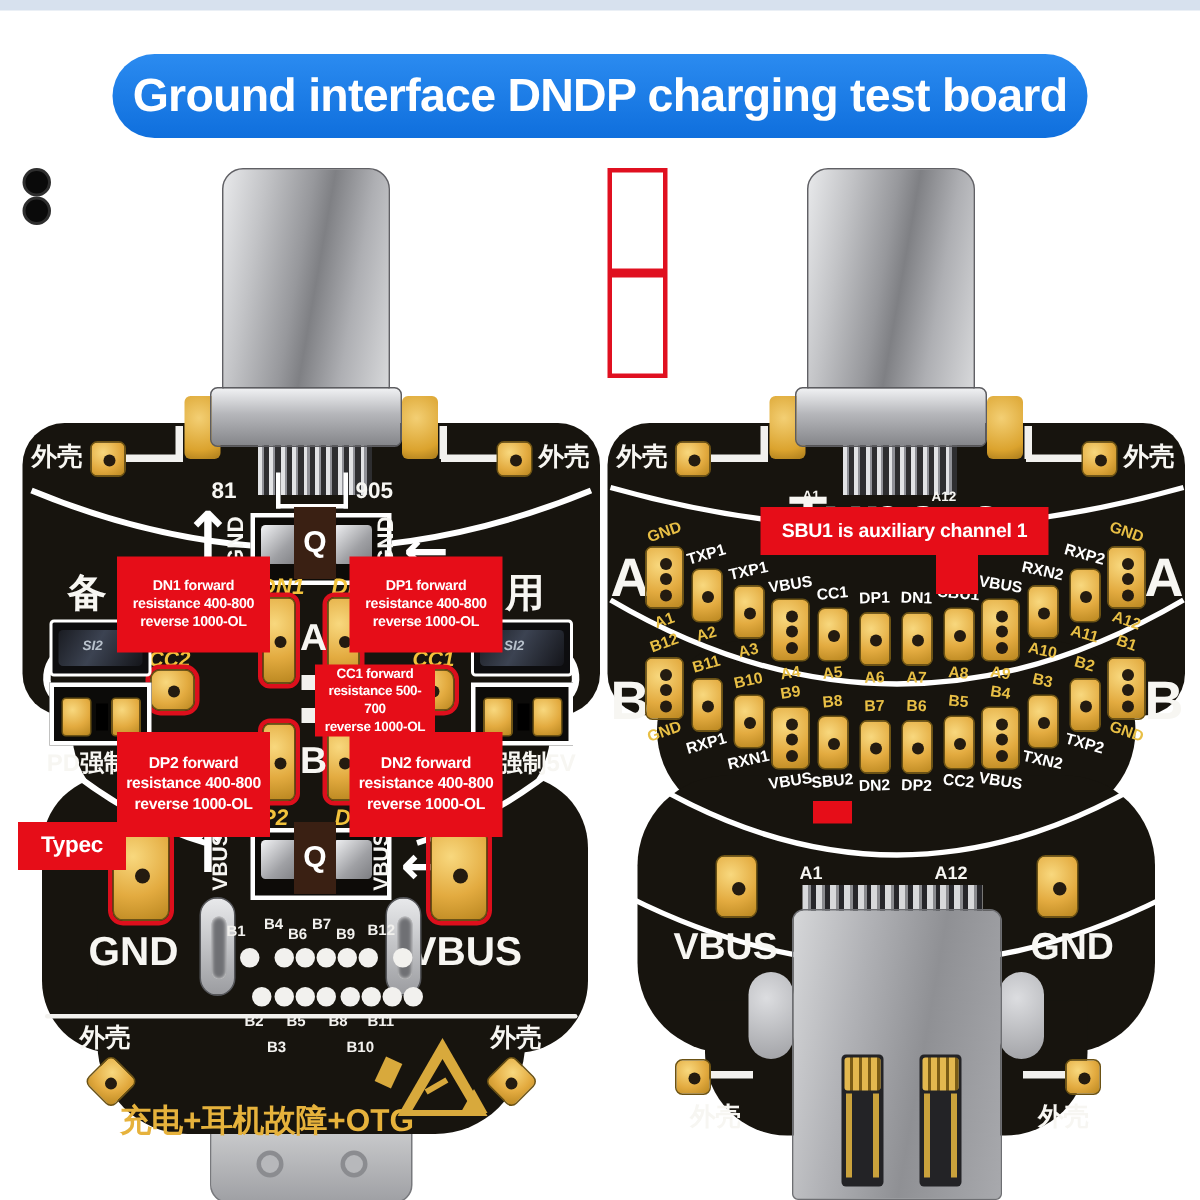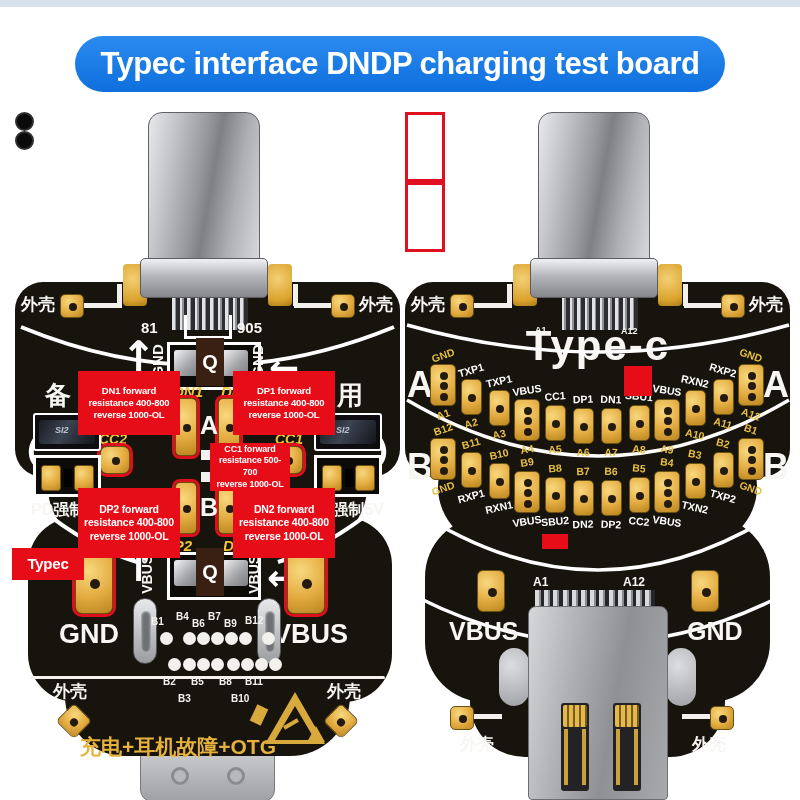--- a/index.html
+++ b/index.html
@@ -31,21 +31,21 @@
 </head>
 <body>
 
 <div id="stage">
 
   <div class="abs" style="left:0;top:105;width:800px;height:7px;background:#d7e1ee;"></div>
 
   <div class="abs" style="left:75px;top:36px;width:650px;height:56px;border-radius:28px;
               background:linear-gradient(180deg,#2b8bf0,#0f6fdd);z-index:30;"></div>
   <div class="abs silk" style="left:85px;top:36px;width:630px;height:56px;line-height:56px;text-align:center;
-              font-size:31px;font-weight:800;letter-spacing:-0.5px;z-index:31;color:#fff;">Typec interface DNDP charging test board</div>
+              font-size:31px;font-weight:800;letter-spacing:-0.5px;z-index:31;color:#fff;">Ground interface DNDP charging test board</div>
 
   <div class="abs" id="left-board" style="left:15px;top:112px;width:385px;height:688px;">
 
     <div class="abs" style="left:125px;top:642px;width:135px;height:48px;z-index:0;border:1px solid #77787c;
                 background:linear-gradient(180deg,#c8c9cb,#9fa0a4);border-radius:0 0 12px 12px;">
       <div class="abs" style="left:30px;top:12px;width:18px;height:18px;border-radius:50%;border:3px solid #8b8c90;background:#b7b8bb;"></div>
       <div class="abs" style="left:86px;top:12px;width:18px;height:18px;border-radius:50%;border:3px solid #8b8c90;background:#b7b8bb;"></div>
     </div>
 
     <div class="slice" style="left:0;top:170px;width:385px;height:195px;border-radius:28px;"></div>
@@ -472,16 +472,17 @@
   <div class="redbox" style="left:210px;top:443px;width:76px;height:46px;font-size:9px;">CC1 forward
 resistance 500-700
 reverse 1000-OL</div>
   <div class="redbox" style="left:78px;top:488px;width:98px;height:68px;font-size:10.5px;">DP2 forward
 resistance 400-800
 reverse 1000-OL</div>
   <div class="redbox" style="left:233px;top:488px;width:98px;height:68px;font-size:10.5px;">DN2 forward
 resistance 400-800
 reverse 1000-OL</div>
   <div class="redbox" style="left:12px;top:548px;width:68px;height:30px;font-size:15px;">Typec</div>
+  <div class="redbox" actable="false" style="left:507px;top:338px;width:188px;height:30px;font-size:13px;">SBU1 is auxiliary channel 1</div>
   <div class="abs" style="left:624px;top:366px;width:28px;height:30px;background:#e60d18;z-index:19;"></div>
   <div class="abs" style="left:542px;top:534px;width:26px;height:15px;background:#e60d18;z-index:19;"></div>
 
 </div>
 
 </body></html>

